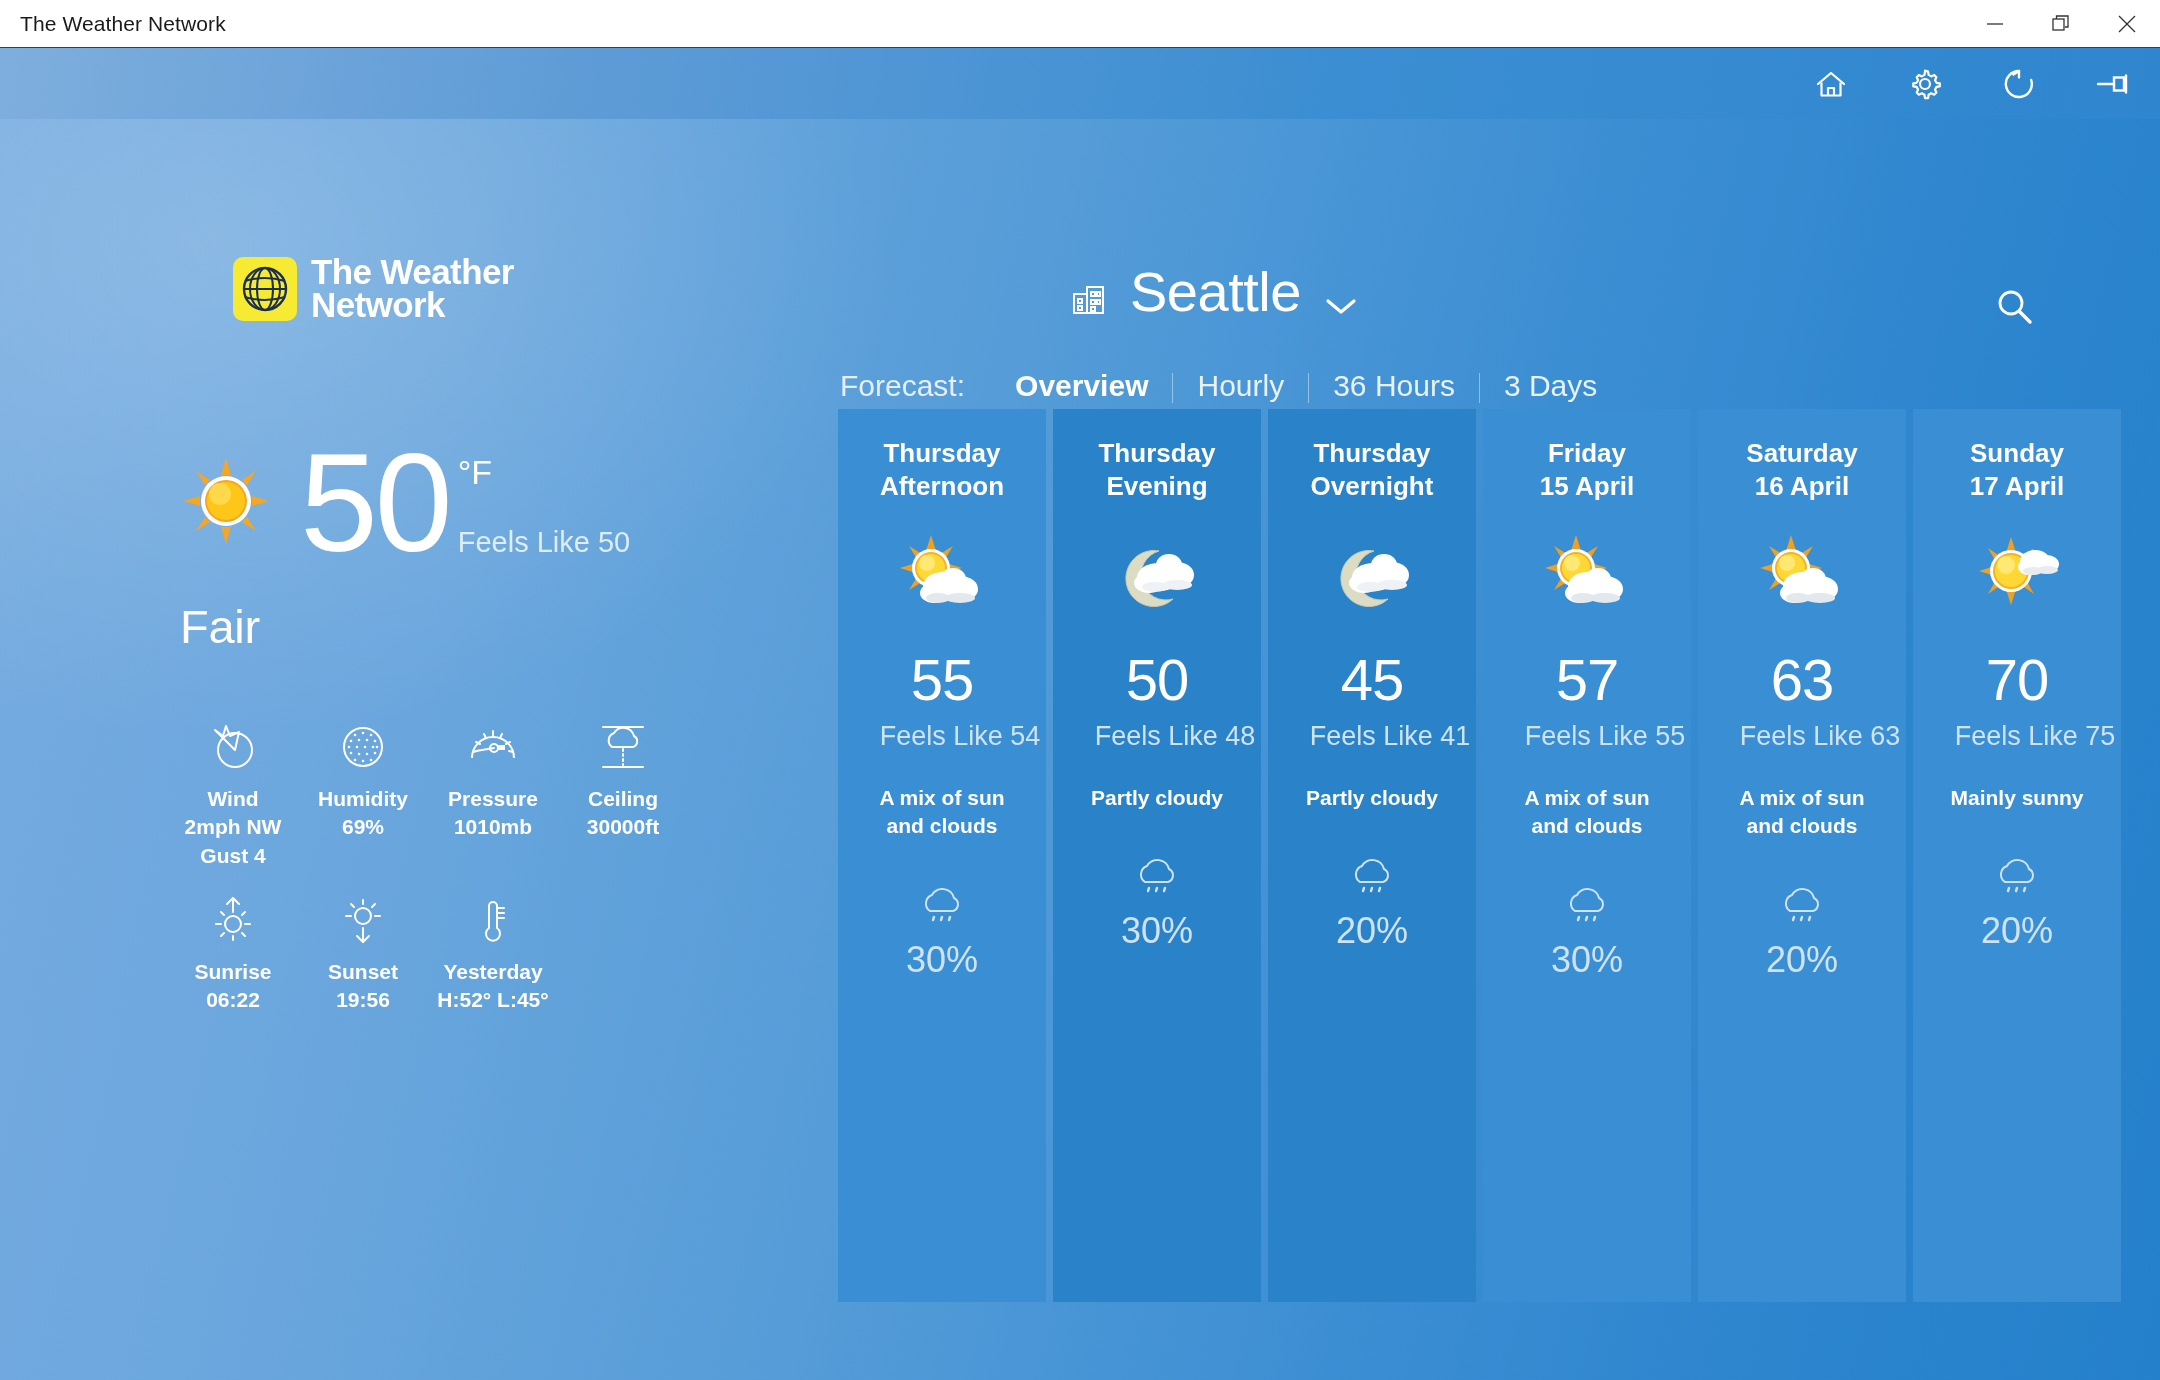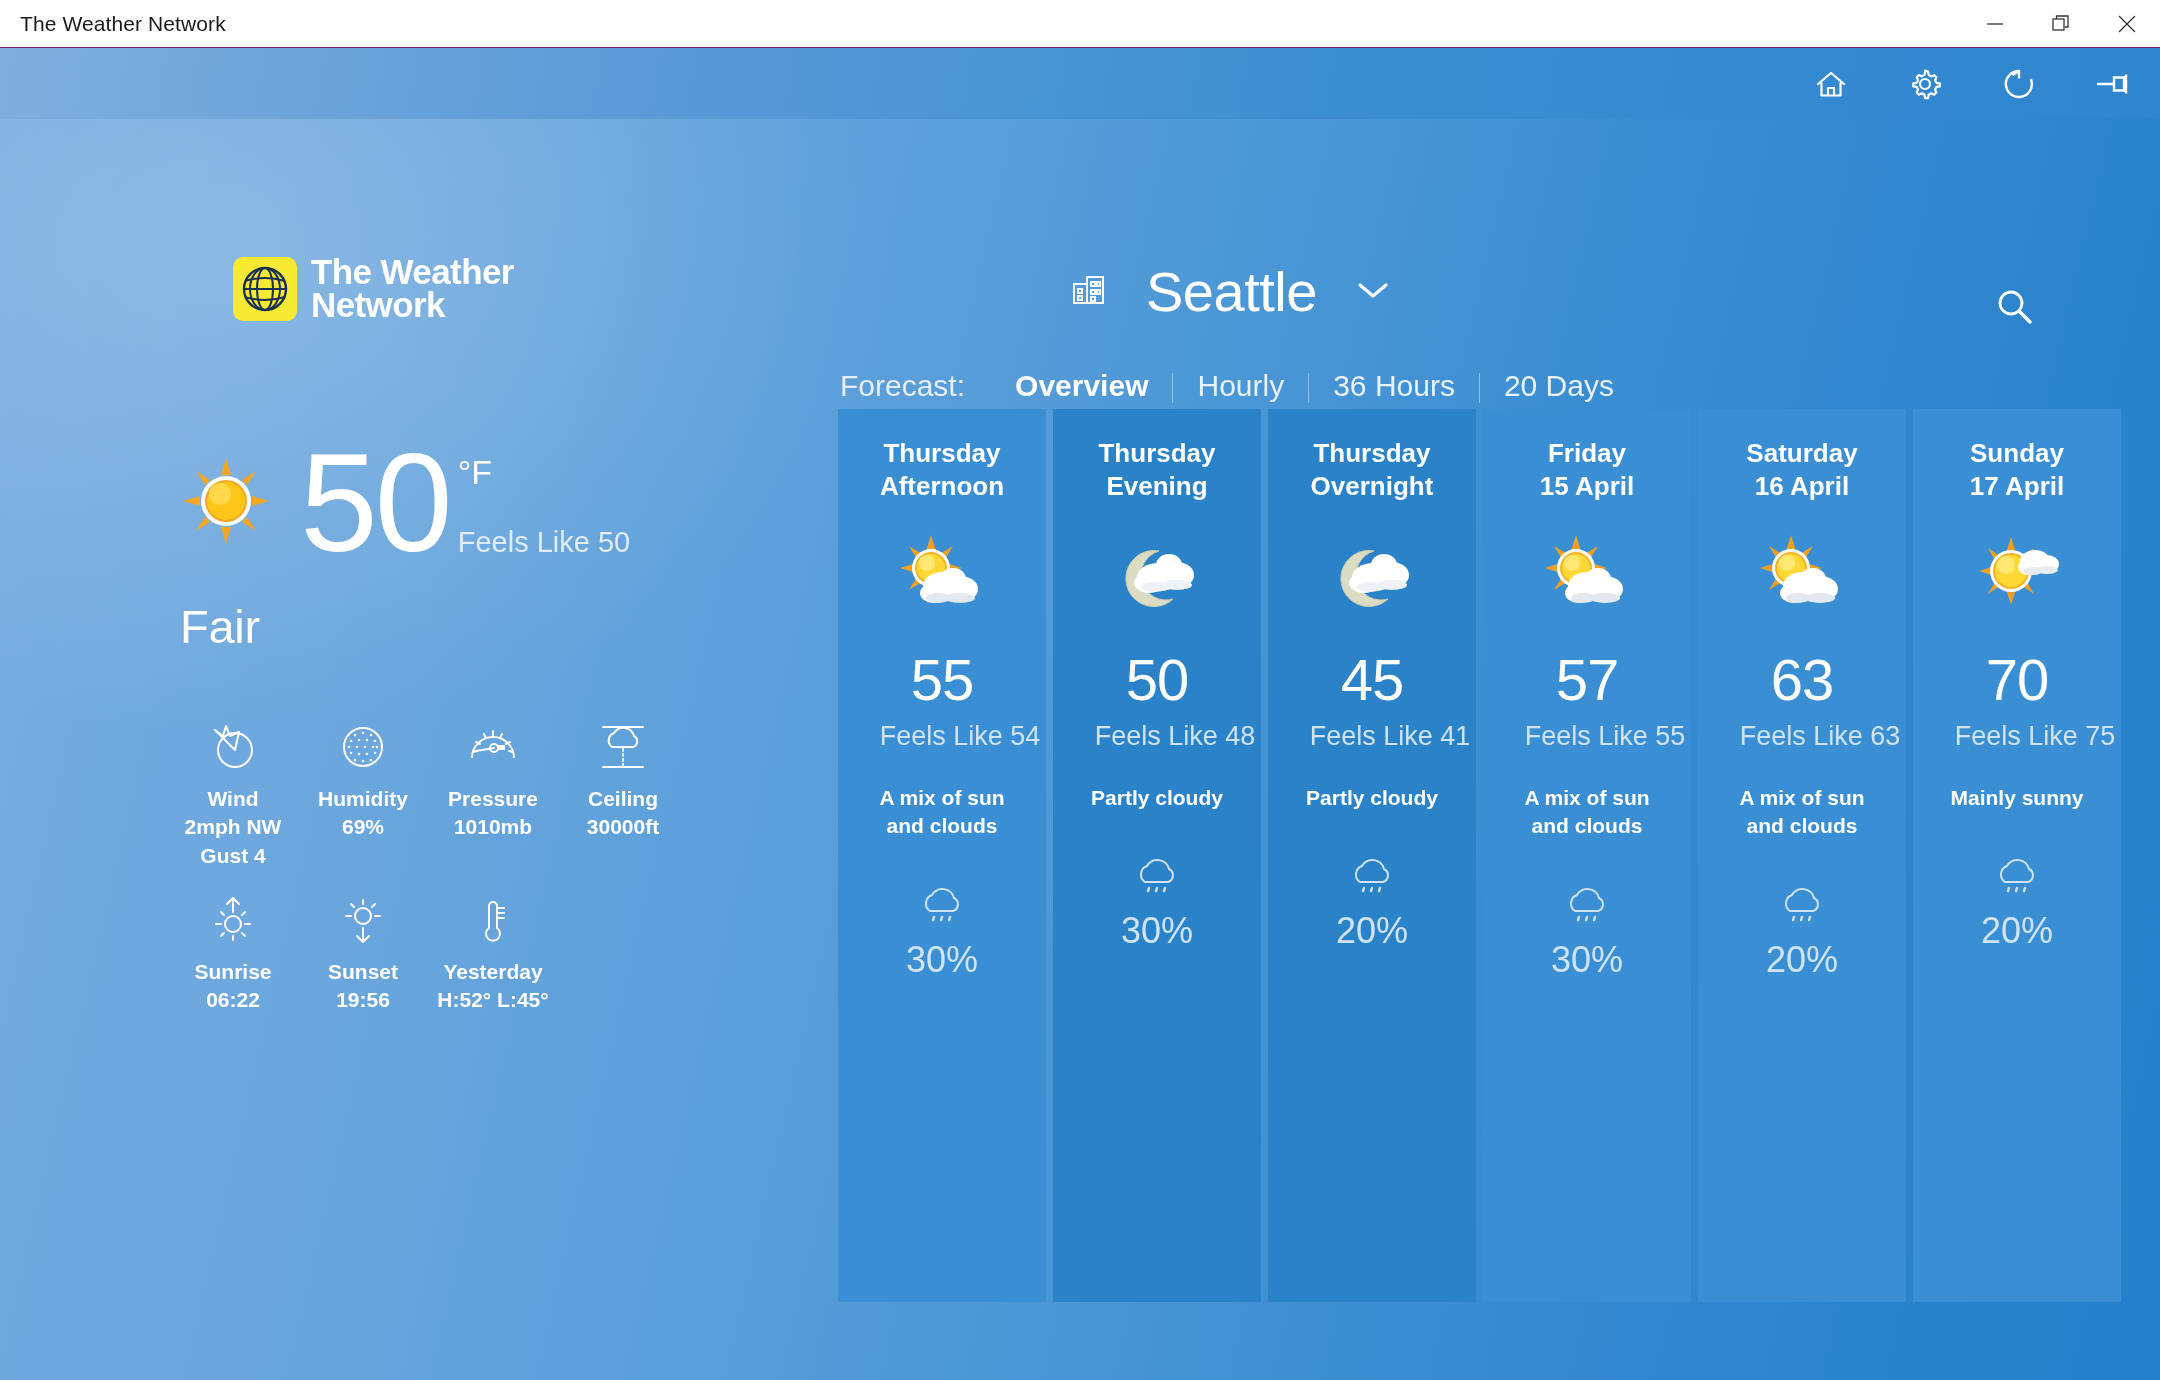--- a/index.html
+++ b/index.html
@@ -66,21 +66,21 @@
   }
   .logo-words {
     color: #ffffff; font-weight: bold;
     font-size: 35px; line-height: 0.93;
     letter-spacing: -0.6px;
   }
 
   
   .cityhead {
     position: absolute; left: 1070px; top: 140px;
-    display: flex; align-items: center; gap: 36px;
+    display: flex; align-items: flex-end; gap: 20px;
   }
   .city-name {
     color: #ffffff; font-size: 56px; letter-spacing: -0.5px;
   }
   .chev { display: block; }
 
   .searchbtn {
     position: absolute; left: 1975px; top: 150px;
     width: 80px; height: 80px;
     display: flex; align-items: center; justify-content: center;
@@ -311,21 +311,21 @@
   </div>
 
   <div class="tabbar">
     <span class="tab-label">Forecast:</span>
     <span class="tab active">Overview</span>
     <span class="tab-div"></span>
     <span class="tab">Hourly</span>
     <span class="tab-div"></span>
     <span class="tab">36 Hours</span>
     <span class="tab-div"></span>
-    <span class="tab">20 Days</span>
+    <span class="tab">3 Days</span>
   </div>
 
   <div class="current">
     <span class="cur-icon">
       <svg width="92" height="92" viewBox="0 0 92 92">
         <g fill="#f5a623">
           <polygon points="46,3 51,20 41,20"></polygon>
           <polygon points="46,89 41,72 51,72"></polygon>
           <polygon points="3,46 20,41 20,51"></polygon>
           <polygon points="89,46 72,51 72,41"></polygon>

